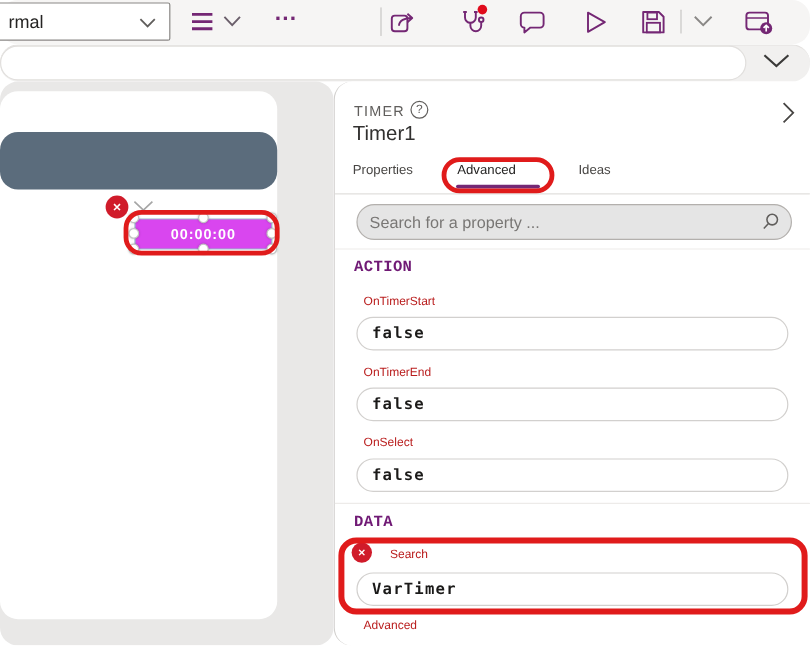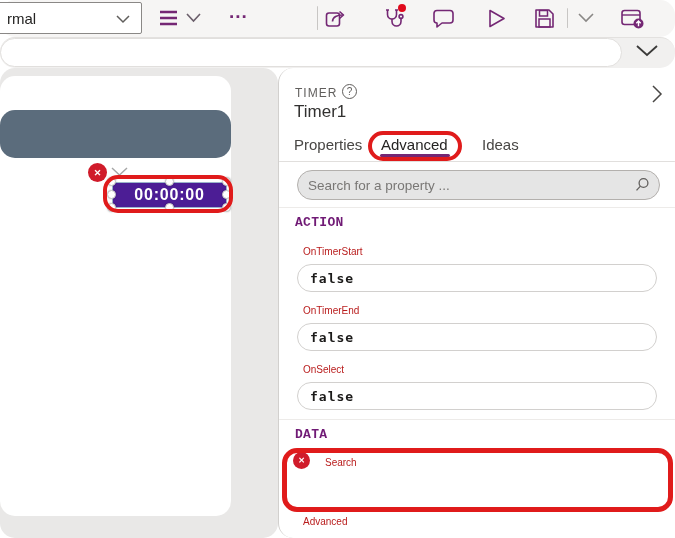--- a/index.html
+++ b/index.html
@@ -26,44 +26,44 @@
   .formula-input{
     left:0;top:38px;width:622px;height:29px;background:#fff;
     border:1px solid #e1dfdd;font-size:13px;padding:0 8px;color:#252423;outline:none;
   }
 
   
   .canvas-area{left:0;top:68px;width:278px;height:470px;background:#e9e8e7;}
   .app-screen{left:0;top:76px;width:231px;height:440px;background:#fff;}
   .screen-header{left:0;top:110px;width:231px;height:48px;background:#5b6c7c;}
   .timer-control{
-    left:112px;top:182px;width:115px;height:26px;background:#4c1d95;
+    left:112px;top:182px;width:115px;height:26px;background:#d946ef;
     border:1px solid #9ab4cb;border-radius:4px;color:#fff;
     display:flex;align-items:center;justify-content:center;
-    font-size:16px;font-weight:bold;letter-spacing:.8px;cursor:pointer;
+    font-size:12px;font-weight:bold;letter-spacing:.8px;cursor:pointer;
   }
   .handle{
     width:9px;height:9px;border-radius:50%;background:#fff;
     border:1px solid #c3c3c3;box-shadow:0 0 2px rgba(0,0,0,.25);
   }
   .annotation{border:4px solid #e01b1b;pointer-events:none;}
   .err-badge{
     border-radius:50%;background:#d01b2a;color:#fff;display:flex;
     align-items:center;justify-content:center;font-size:9px;font-weight:bold;
   }
 
   
   .panel{left:278px;top:68px;width:397px;height:470px;background:#fff;border-left:1px solid #d2d0ce;}
   .ctl-type{left:295px;top:86px;font-size:12px;letter-spacing:1px;color:#605e5c;}
   .help-circle{
     left:342px;top:84px;width:15px;height:15px;border:1px solid #605e5c;border-radius:50%;
     display:flex;align-items:center;justify-content:center;font-size:10px;color:#605e5c;cursor:pointer;
   }
   .ctl-name{left:294px;top:102px;font-size:17px;color:#323130;}
-  .tab{font-size:15px;color:#484644;cursor:pointer;}
+  .tab{font-size:11px;color:#484644;cursor:pointer;}
   .tab.active{font-weight:normal;color:#252423;}
   .tab-underline{left:380px;top:154px;width:70px;height:3px;background:#742774;}
   .tabs-border{left:279px;top:161px;width:396px;height:1px;background:#e1dfdd;}
   .search-box{
     left:297px;top:170px;width:363px;height:30px;border:1px solid #b3b0ad;background:#e5e5e5;
     display:flex;align-items:center;
   }
   .search-box input{
     flex:1;border:none;outline:none;font-size:13.5px;padding:0 10px;color:#252423;
     font-family:"Liberation Sans",sans-serif;background:transparent;
@@ -245,18 +245,19 @@
   <input class="abs fld-input" style="top: 382px;" value="false">
 
   <div class="abs sec-divider" style="top:419px;"></div>
 
   <div class="abs sec-title" style="top:427px;">DATA</div>
 
   <div class="abs err-badge" style="left:293px;top:452px;width:17px;height:17px;font-size:8px;">
     <span>✕</span>
   </div>
   <div class="abs fld-label" style="left:325px;top:457px;">Search</div>
+  <input class="abs fld-input" style="top: 477px;" value="VarTimer">
 
   <div class="abs annotation" style="left:282px;top:448px;width:391px;height:64px;border-width:5px;"></div>
 
   <div class="abs fld-label" style="top:516px;">Advanced</div>
 
 </div>
 
 </body></html>

